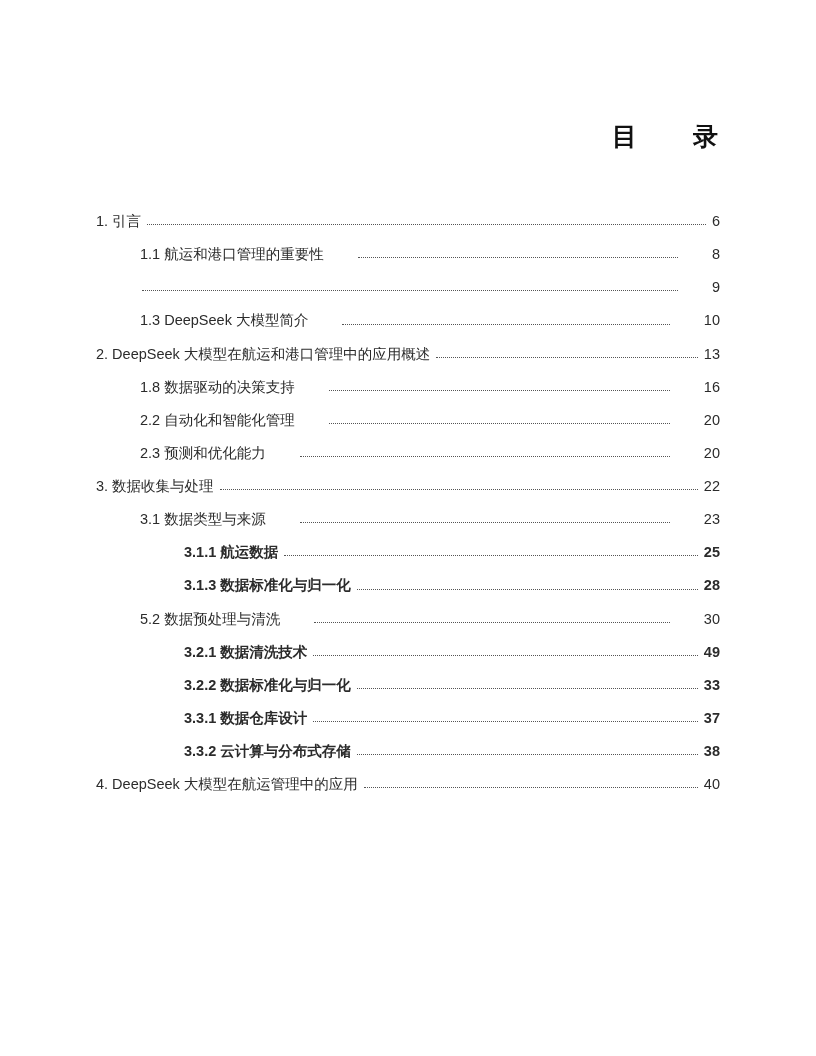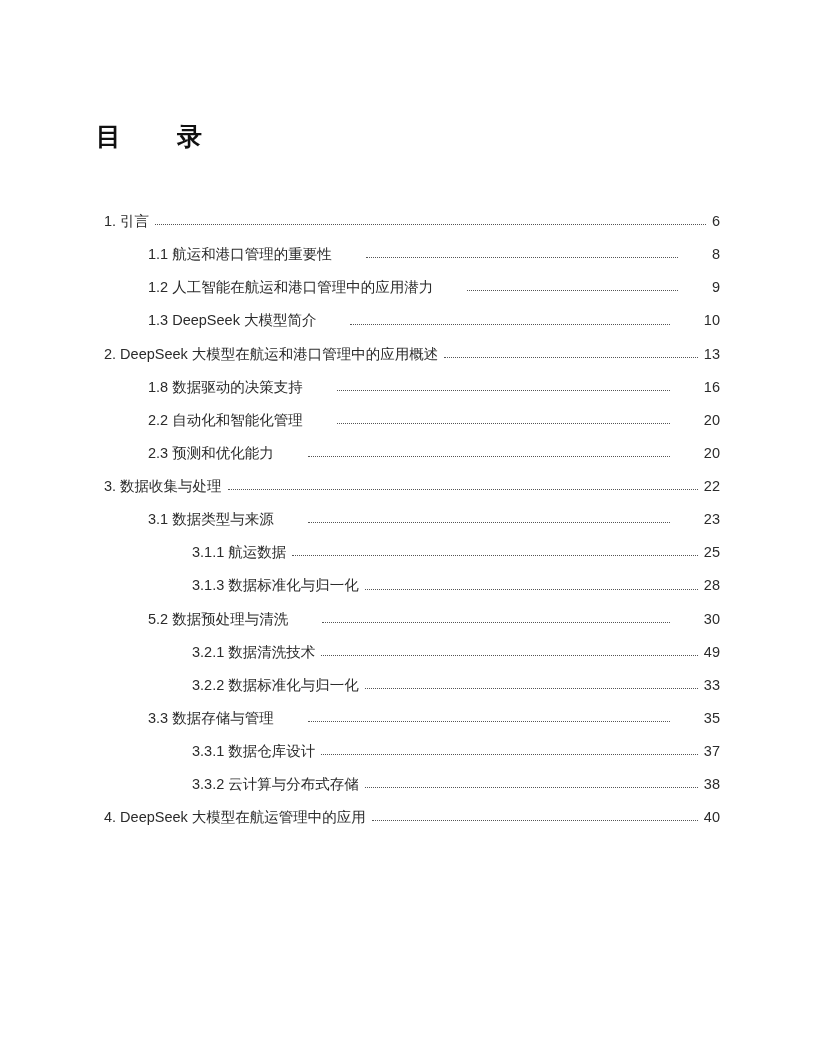--- a/index.html
+++ b/index.html
@@ -16,31 +16,31 @@
     overflow: hidden;
   }
   .page {
     box-sizing: border-box;
     width: 816px;
     height: 1056px;
     padding: 108px 96px 96px 96px;
     position: relative;
   }
   .toc-title {
-    text-align: left;
+    text-align: right;
     font-size: 25px;
     font-weight: bold;
     letter-spacing: 2px;
     color: #111111;
     margin: 12px 0 0 0;
     padding: 0;
     line-height: 1.3;
   }
   .toc-list {
-    margin: 52px 0 0 8px;
+    margin: 52px 0 0 0;
     padding: 0;
     list-style: none;
   }
   .toc-entry {
     display: flex;
     align-items: flex-end;
     font-size: 14.5px;
     color: #2b2b2b;
     line-height: 1.25;
     padding: 7.5px 0 7.5px 0;
@@ -57,40 +57,39 @@
     height: 0;
     min-width: 10px;
   }
   .toc-entry .page-num {
     flex: 0 0 auto;
     padding-left: 4px;
     text-align: right;
   }
   .lvl-1 { margin-left: 0px; }
   .lvl-2 { margin-left: 44px; gap: 28px; }
-  .lvl-3 { margin-left: 88px; }
+  .lvl-3 { margin-left: 88px; font-weight: bold; }
 </style>
 </head>
 <body>
 
 <div class="page">
   <h1 class="toc-title">目　　录</h1>
   <ul class="toc-list">
       <li class="toc-entry lvl-1">
         <span class="label">1. 引言</span>
         <span class="leader"></span>
         <span class="page-num">6</span>
       </li>
       <li class="toc-entry lvl-2">
         <span class="label">1.1 航运和港口管理的重要性</span>
         <span class="leader"></span>
         <span class="page-num">8</span>
       </li>
       <li class="toc-entry lvl-2">
-        <span class="label">1.2 人工智能在航运和港口管理中的应用潜力</span>
         <span class="leader"></span>
         <span class="page-num">9</span>
       </li>
       <li class="toc-entry lvl-2">
         <span class="label">1.3 DeepSeek 大模型简介</span>
         <span class="leader"></span>
         <span class="page-num">10</span>
       </li>
       <li class="toc-entry lvl-1">
         <span class="label">2. DeepSeek 大模型在航运和港口管理中的应用概述</span>
@@ -140,25 +139,20 @@
       <li class="toc-entry lvl-3">
         <span class="label">3.2.1 数据清洗技术</span>
         <span class="leader"></span>
         <span class="page-num">49</span>
       </li>
       <li class="toc-entry lvl-3">
         <span class="label">3.2.2 数据标准化与归一化</span>
         <span class="leader"></span>
         <span class="page-num">33</span>
       </li>
-      <li class="toc-entry lvl-2">
-        <span class="label">3.3 数据存储与管理</span>
-        <span class="leader"></span>
-        <span class="page-num">35</span>
-      </li>
       <li class="toc-entry lvl-3">
         <span class="label">3.3.1 数据仓库设计</span>
         <span class="leader"></span>
         <span class="page-num">37</span>
       </li>
       <li class="toc-entry lvl-3">
         <span class="label">3.3.2 云计算与分布式存储</span>
         <span class="leader"></span>
         <span class="page-num">38</span>
       </li>

